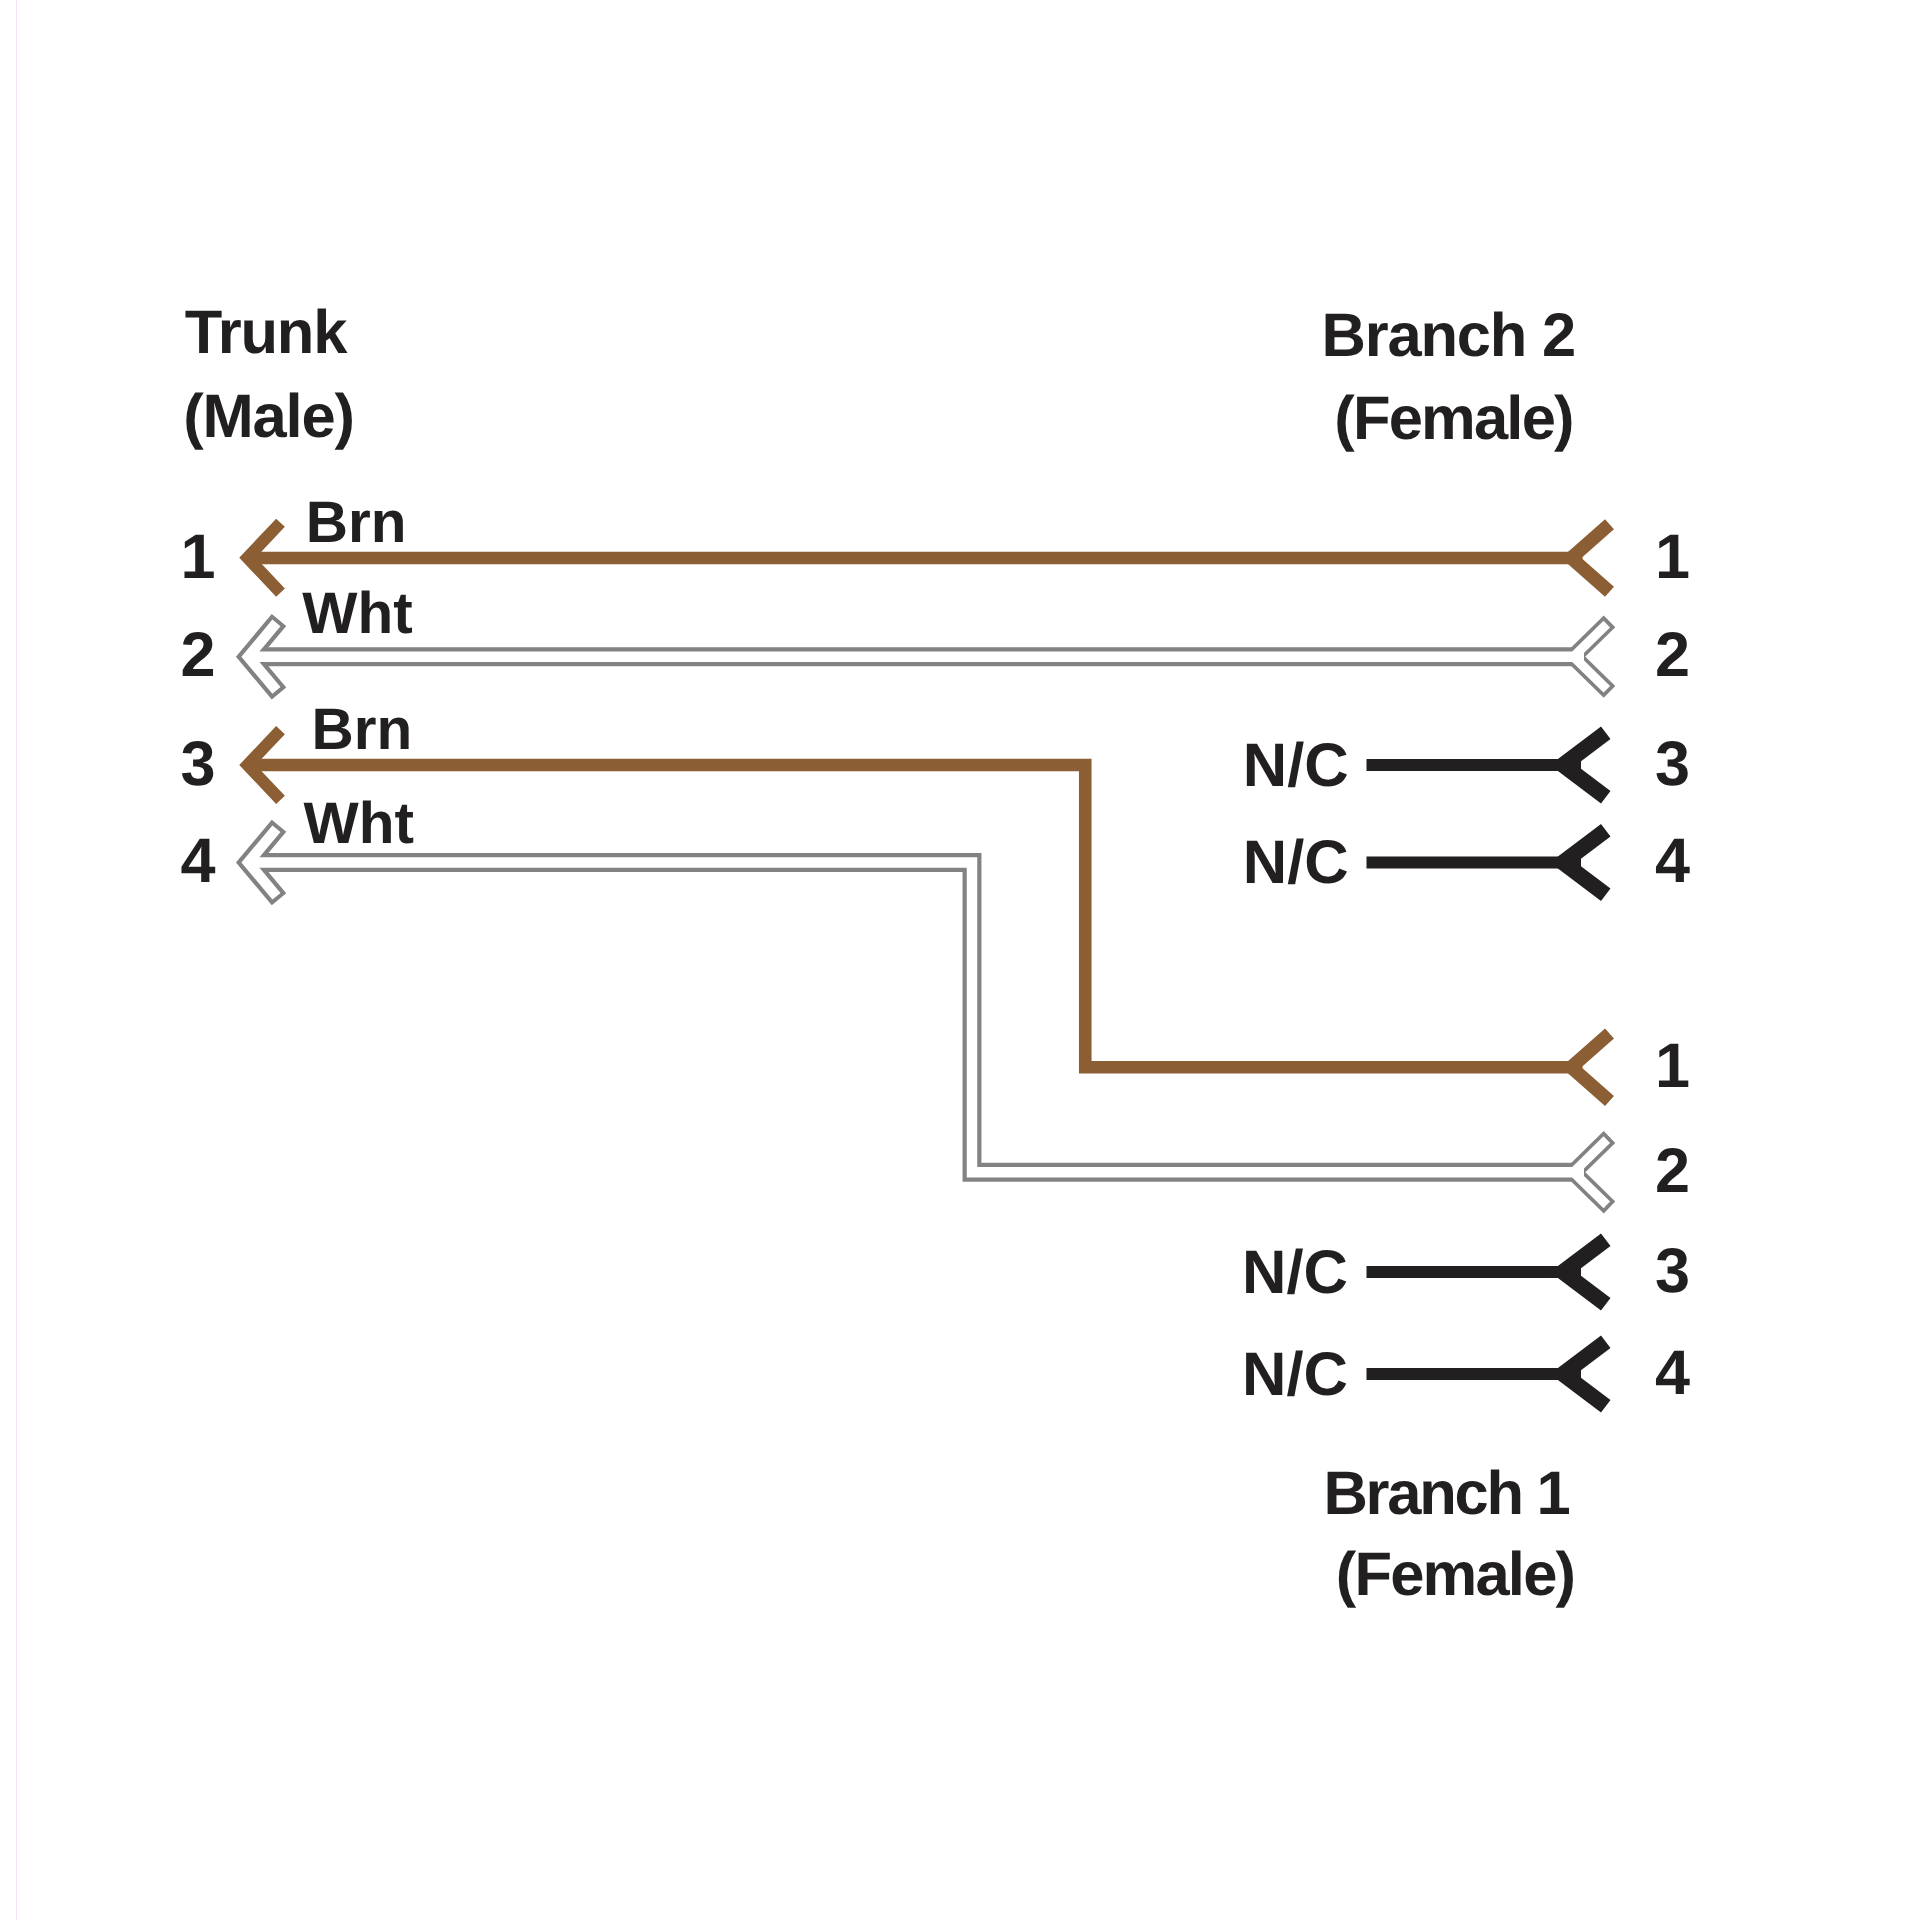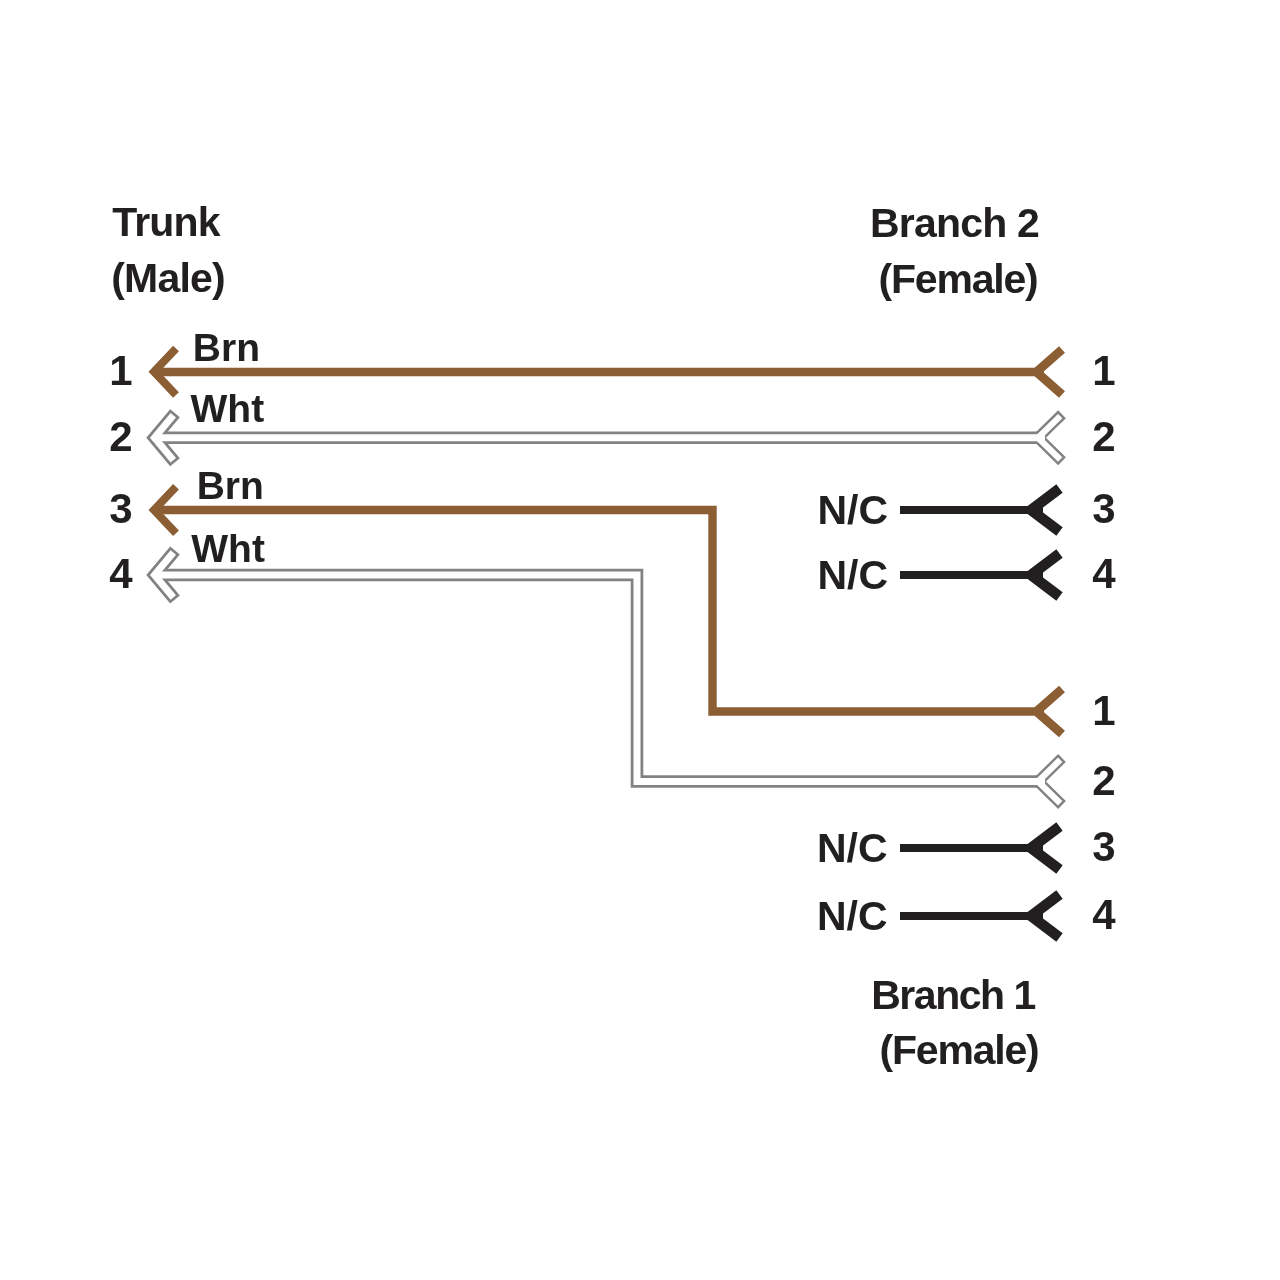--- a/index.html
+++ b/index.html
@@ -1,16 +1,16 @@
 <!DOCTYPE html>
 <html><head>
 <meta charset="utf-8">
 <style>
   html,body{margin:0;padding:0;background:#ffffff;}
-  .wrap{width:1040px;height:1280px;position:relative;background:#f0abfc;}
+  .wrap{width:1040px;height:1280px;position:relative;background:#f0abfc;margin-left:11px;}
   text{font-family:"Liberation Sans",sans-serif;font-weight:bold;fill:#221f20;}
 </style>
 </head>
 <body>
 <div class="wrap">
 <svg width="1280" height="1280" viewBox="0 0 1280 1280" xmlns="http://www.w3.org/2000/svg">
   <rect x="0" y="0" width="1280" height="1280" fill="#ffffff"></rect>
 
   <text x="166" y="235.5" font-size="41" letter-spacing="-0.8" text-anchor="middle">Trunk</text>
   <text x="168" y="291.5" font-size="41" letter-spacing="-0.8" text-anchor="middle">(Male)</text>

